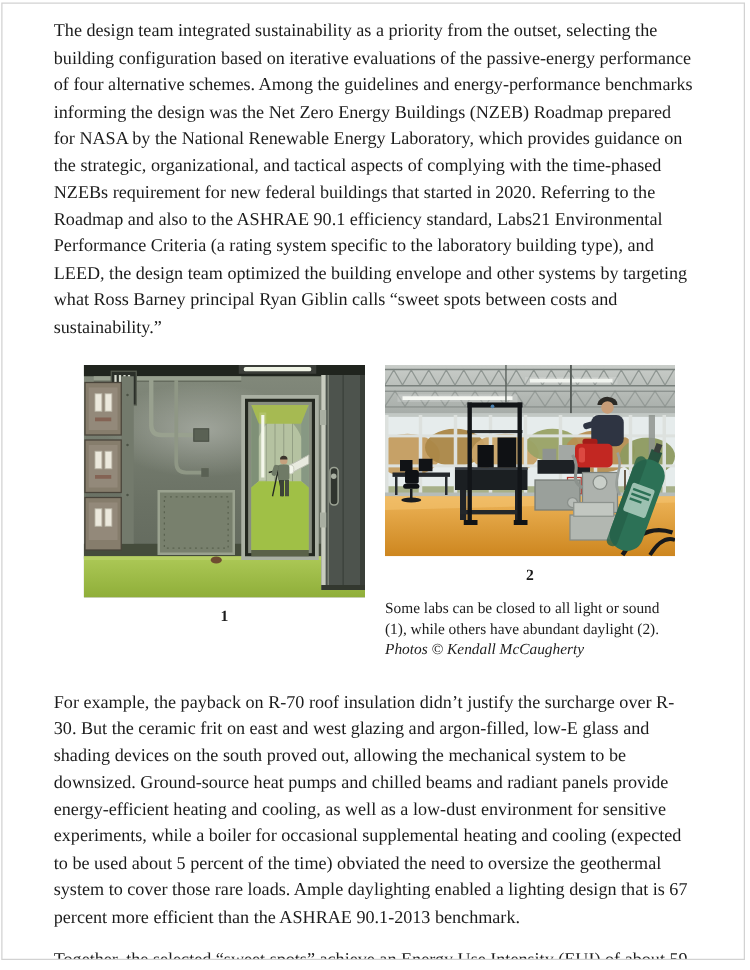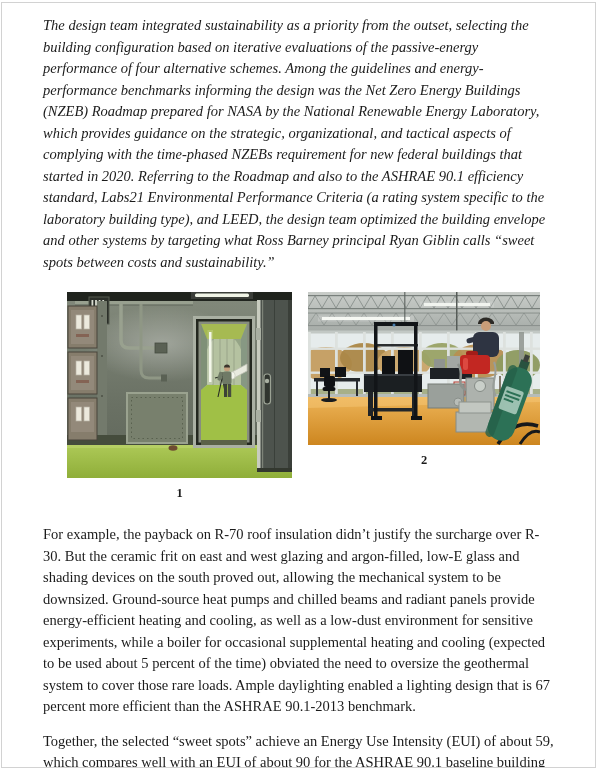--- a/index.html
+++ b/index.html
@@ -13,21 +13,21 @@
     width: 595px; height: 766px;
     border: 1px solid #d2d2d2; background: #ffffff;
     box-sizing: border-box; overflow: hidden;
   }
   .content {
     padding: 12px 40px 0 41px;
     color: #1b1b1b;
     font-size: 14.5px; line-height: 21.5px;
   }
   .para { margin: 0 0 13px 0; text-align: left; }
-  .para.first { margin-bottom: 0; font-style: italic; }
+  .para.first { margin-bottom: 0; }
   .figure-row {
     display: flex; gap: 16px;
     margin: 19px 0 24px 0; padding-left: 24px;
   }
   .fig-col-1 { width: 225px; flex: 0 0 auto; }
   .fig-col-2 { width: 232px; flex: 0 0 auto; }
   .photo-frame { display: block; line-height: 0; }
   .photo-frame svg { display: block; }
   .fig-number {
     text-align: center; font-weight: bold;
@@ -266,20 +266,23 @@
               <rect x="189" y="74" width="27" height="76" rx="13" fill="#2c7156"></rect>
               <rect x="189" y="74" width="9" height="76" rx="4.5" fill="#256049" opacity="0.8"></rect>
               <rect x="193" y="96" width="19" height="24" rx="2" fill="#a9cabb" opacity="0.9"></rect>
               <rect x="195" y="100" width="15" height="2" fill="#2c7156"></rect>
               <rect x="195" y="104" width="15" height="2" fill="#2c7156"></rect>
               <rect x="195" y="108" width="10" height="2" fill="#2c7156"></rect>
             </g>
           </svg>
         </div>
         <figcaption class="fig-number">2</figcaption>
+        <div class="fig-caption">
+          <span>Some labs can be closed to all light or sound (1), while others have abundant daylight (2). </span><em>Photos © Kendall McCaugherty</em>
+        </div>
       </figure>
 
     </div>
 
     <p class="para">For example, the payback on R-70 roof insulation didn’t justify the surcharge over R-30. But the ceramic frit on east and west glazing and argon-filled, low-E glass and shading devices on the south proved out, allowing the mechanical system to be downsized. Ground-source heat pumps and chilled beams and radiant panels provide energy-efficient heating and cooling, as well as a low-dust environment for sensitive experiments, while a boiler for occasional supplemental heating and cooling (expected to be used about 5 percent of the time) obviated the need to oversize the geothermal system to cover those rare loads. Ample daylighting enabled a lighting design that is 67 percent more efficient than the ASHRAE 90.1-2013 benchmark.</p>
     <p class="para">Together, the selected “sweet spots” achieve an Energy Use Intensity (EUI) of about 59, which compares well with an EUI of about 90 for the ASHRAE 90.1 baseline building and about 84 for the projected result of the NZEB Roadmap.</p>
 
   </div>
 </div>
 

